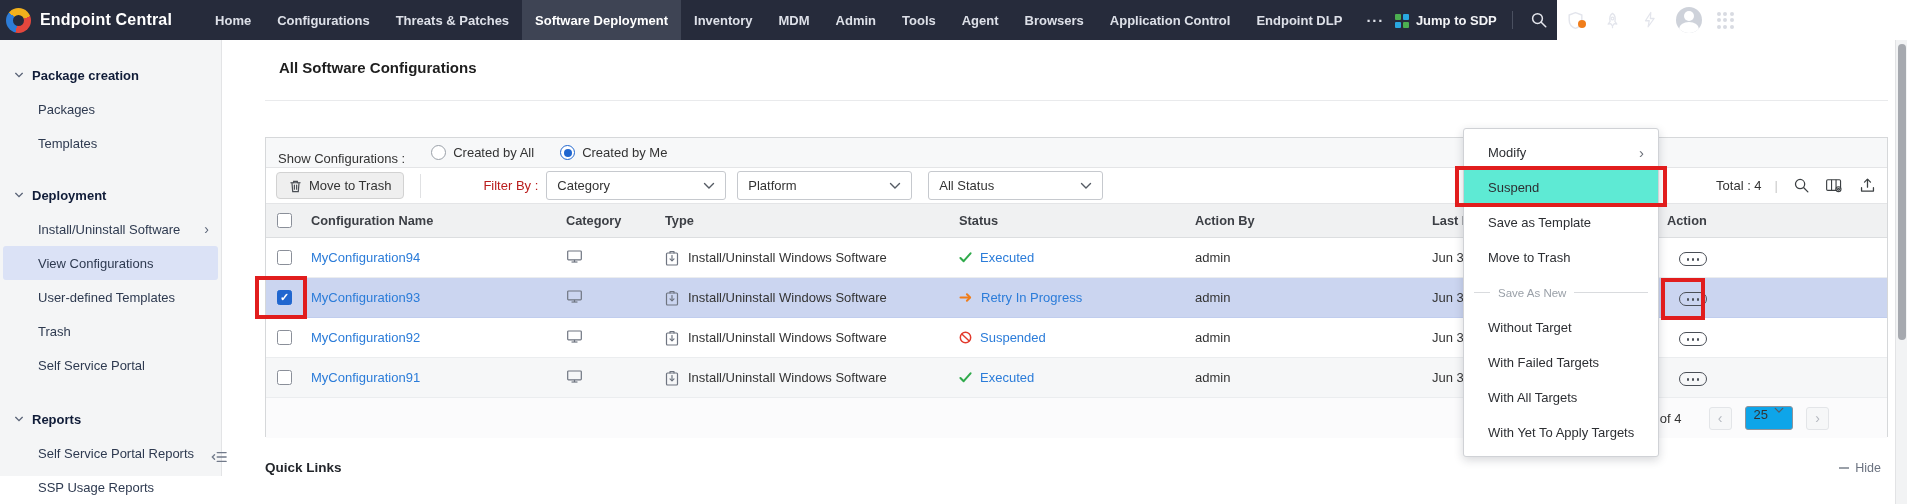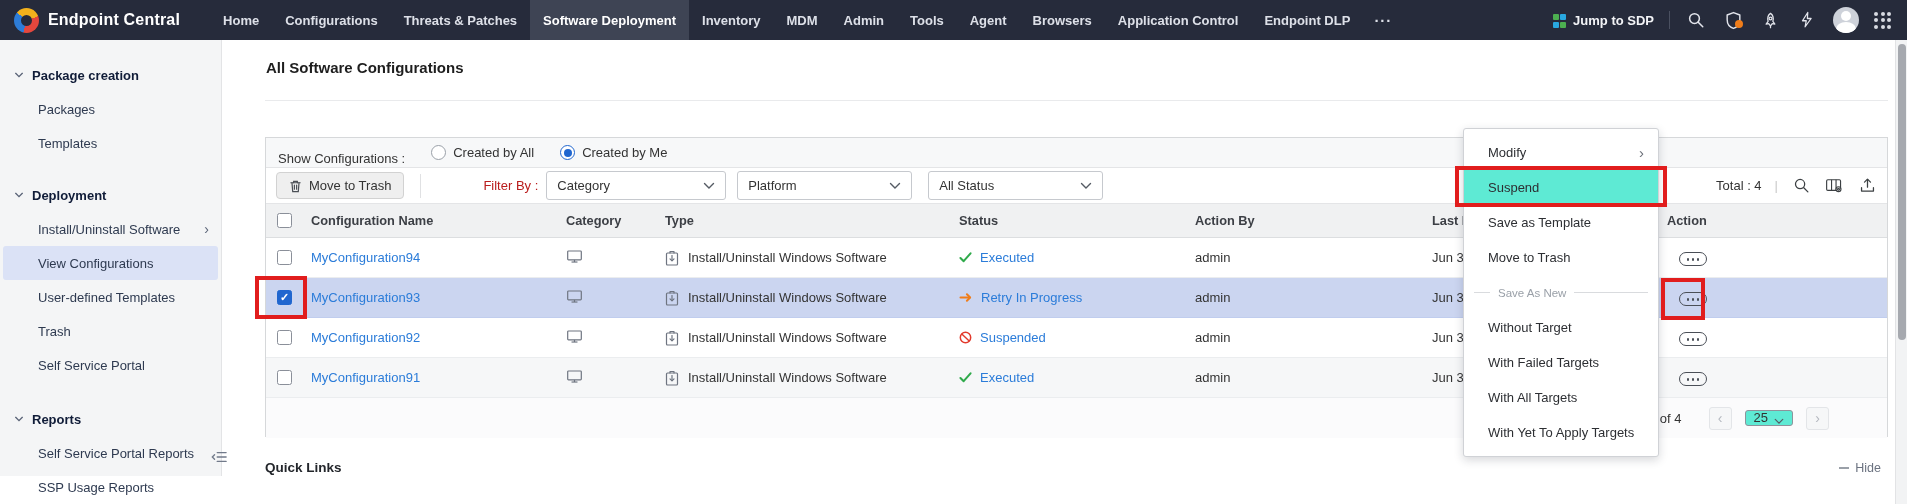--- a/index.html
+++ b/index.html
@@ -1,21 +1,21 @@
 <!DOCTYPE html>
 <html><head>
 <meta charset="utf-8">
 <style>
   * { box-sizing: border-box; margin: 0; padding: 0; }
   html,body { width:1907px; height:504px; }
   body { font-family:"Liberation Sans", sans-serif; background:#fff; overflow:hidden; }
   .screen { position:relative; width:1907px; height:504px; overflow:hidden; background:#fff; }
 
   
-  .navbar { position:absolute; left:0; top:0; width:1907px; height:40px; background:#262b3b; display:flex; align-items:stretch; padding-left:14px; z-index:30; }
+  .navbar { position:absolute; left:0; top:0; width:1557px; height:40px; background:#262b3b; display:flex; align-items:stretch; padding-left:6px; z-index:30; }
   .brand { display:flex; align-items:center; gap:9px; cursor:pointer; }
   .logo { position:relative; width:25px; height:25px; border-radius:50%; background:conic-gradient(from -50deg, #f2b11c 0 120deg, #e4473d 120deg 245deg, #2d7cd7 245deg 360deg); }
   .logo::after { content:""; position:absolute; left:7px; top:7px; width:11px; height:11px; border-radius:50%; background:#262b3b; }
   .brand-name { color:#fff; font-size:16px; font-weight:700; letter-spacing:.2px; white-space:nowrap; }
   .nav-items { display:flex; align-items:stretch; margin-left:30px; }
   .nav-item { display:flex; align-items:center; padding:0 13px; color:#dde0e8; font-size:13px; font-weight:600; white-space:nowrap; cursor:pointer; }
   .nav-item.active { background:#3e4454; color:#fff; }
   .nav-more { font-size:15px; letter-spacing:1px; padding:0 11px; }
   .nav-right { margin-left:auto; display:flex; align-items:center; gap:15px; padding-right:16px; }
   .sdp { display:flex; align-items:flex-end; gap:7px; color:#f2f3f6; font-size:13px; font-weight:600; cursor:pointer; white-space:nowrap; }
@@ -40,21 +40,21 @@
   .side-title { display:flex; align-items:center; gap:8px; height:34px; padding-left:14px; font-size:13px; font-weight:700; color:#101c38; cursor:pointer; }
   .side-title svg { stroke:#5b6578; }
   .side-item { display:flex; align-items:center; height:34px; padding-left:38px; padding-right:12px; font-size:13px; color:#2e3a50; cursor:pointer; }
   .side-item.selected { background:#dbe2f6; border-radius:3px; margin:0 3px; padding-left:35px; }
   .side-item .sub-arrow { margin-left:auto; color:#5b6578; font-size:14px; line-height:1; }
   .collapse-ic { position:absolute; left:208px; top:448px; width:22px; height:18px; display:flex; align-items:center; justify-content:center; background:transparent; cursor:pointer; z-index:20; }
   .collapse-ic svg { stroke:#717a8a; }
 
   
   .main { position:absolute; left:222px; top:40px; width:1685px; height:464px; background:#fff; }
-  .page-title { position:absolute; left:44px; top:19px; font-size:15px; font-weight:700; color:#1e1e1e; }
+  .page-title { position:absolute; left:57px; top:19px; font-size:15px; font-weight:700; color:#1e1e1e; }
   .title-rule { position:absolute; left:43px; top:60px; width:1623px; height:1px; background:#e9eaec; }
 
   .content-box { position:absolute; left:43px; top:97px; width:1623px; height:300px; border:1px solid #d6d8da; background:#fff; }
   .filter-bar { height:30px; background:#f7f8f9; border-bottom:1px solid #e4e5e7; display:flex; align-items:center; gap:26px; padding:0 12px; font-size:13px; color:#333; }
   .fb-label { color:#333;margin-top:12px; }
   .radio-opt { display:flex; align-items:center; gap:7px; cursor:pointer; }
   .radio { width:15px; height:15px; border-radius:50%; border:1.5px solid #9aa0a8; background:#fff; display:flex; align-items:center; justify-content:center; }
   .radio.sel { border-color:#2066cf; }
   .radio.sel i { width:8px; height:8px; border-radius:50%; background:#2066cf; }
 
@@ -86,21 +86,21 @@
   .c-icon svg { stroke:#6e7480; }
   .c-type { display:flex; align-items:center; gap:9px; }
   .c-type svg { stroke:#6e7480; flex:none; }
   .c-status { display:flex; align-items:center; gap:8px; }
   .pill { display:inline-flex; align-items:center; justify-content:center; gap:2.5px; width:28px; height:14px; border:1.4px solid #4a4f57; border-radius:8px; margin-left:12px; cursor:pointer; }
   .pill i { width:2.2px; height:2.2px; border-radius:50%; background:#4a4f57; }
 
   .pagebar { height:40px; display:flex; align-items:center; justify-content:flex-end; gap:13px; background:#fbfbfc; padding-right:58px; font-size:13px; color:#333; }
   .range { margin-right:14px; }
   .pg-btn { width:23px; height:23px; border:1px solid #e3e5e8; background:#f6f7f8; border-radius:3px; display:flex; align-items:center; justify-content:center; color:#b4b8bf; font-size:14px; cursor:pointer; }
-  .pg-size { display:flex; align-items:flex-end; gap:6px; height:16px; padding:0 8px; border:1px solid #8e939b; border-radius:3px; background:#5eead4; color:#333; cursor:pointer; }
+  .pg-size { display:flex; align-items:flex-start; gap:6px; height:24px; padding:0 8px; border:1px solid #8e939b; border-radius:3px; background:#0ea5e9; color:#333; cursor:pointer; }
   .pg-size svg { stroke:#555b64; }
 
   .quick-links { position:absolute; left:43px; top:420px; font-size:13.5px; font-weight:700; color:#23262b; }
   .hide-link { position:absolute; right:26px; top:421px; display:flex; align-items:center; gap:6px; font-size:12.5px; color:#6b7280; cursor:pointer; }
   .hide-link .dash { display:inline-block; width:10px; height:2px; background:#9aa0a8; }
 
   
   .ctx-menu { position:absolute; left:1463px; top:128px; width:196px; background:#fff; border:1px solid #d0d2d6; border-radius:3px; box-shadow:0 3px 10px rgba(30,35,48,.18); z-index:40; padding:6px 0; }
   .ctx-item { display:flex; align-items:center; height:35px; padding:0 14px 0 24px; font-size:13px; color:#2d2f33; cursor:pointer; white-space:nowrap; }
   .ctx-item.hl { background:#5eead4; }

